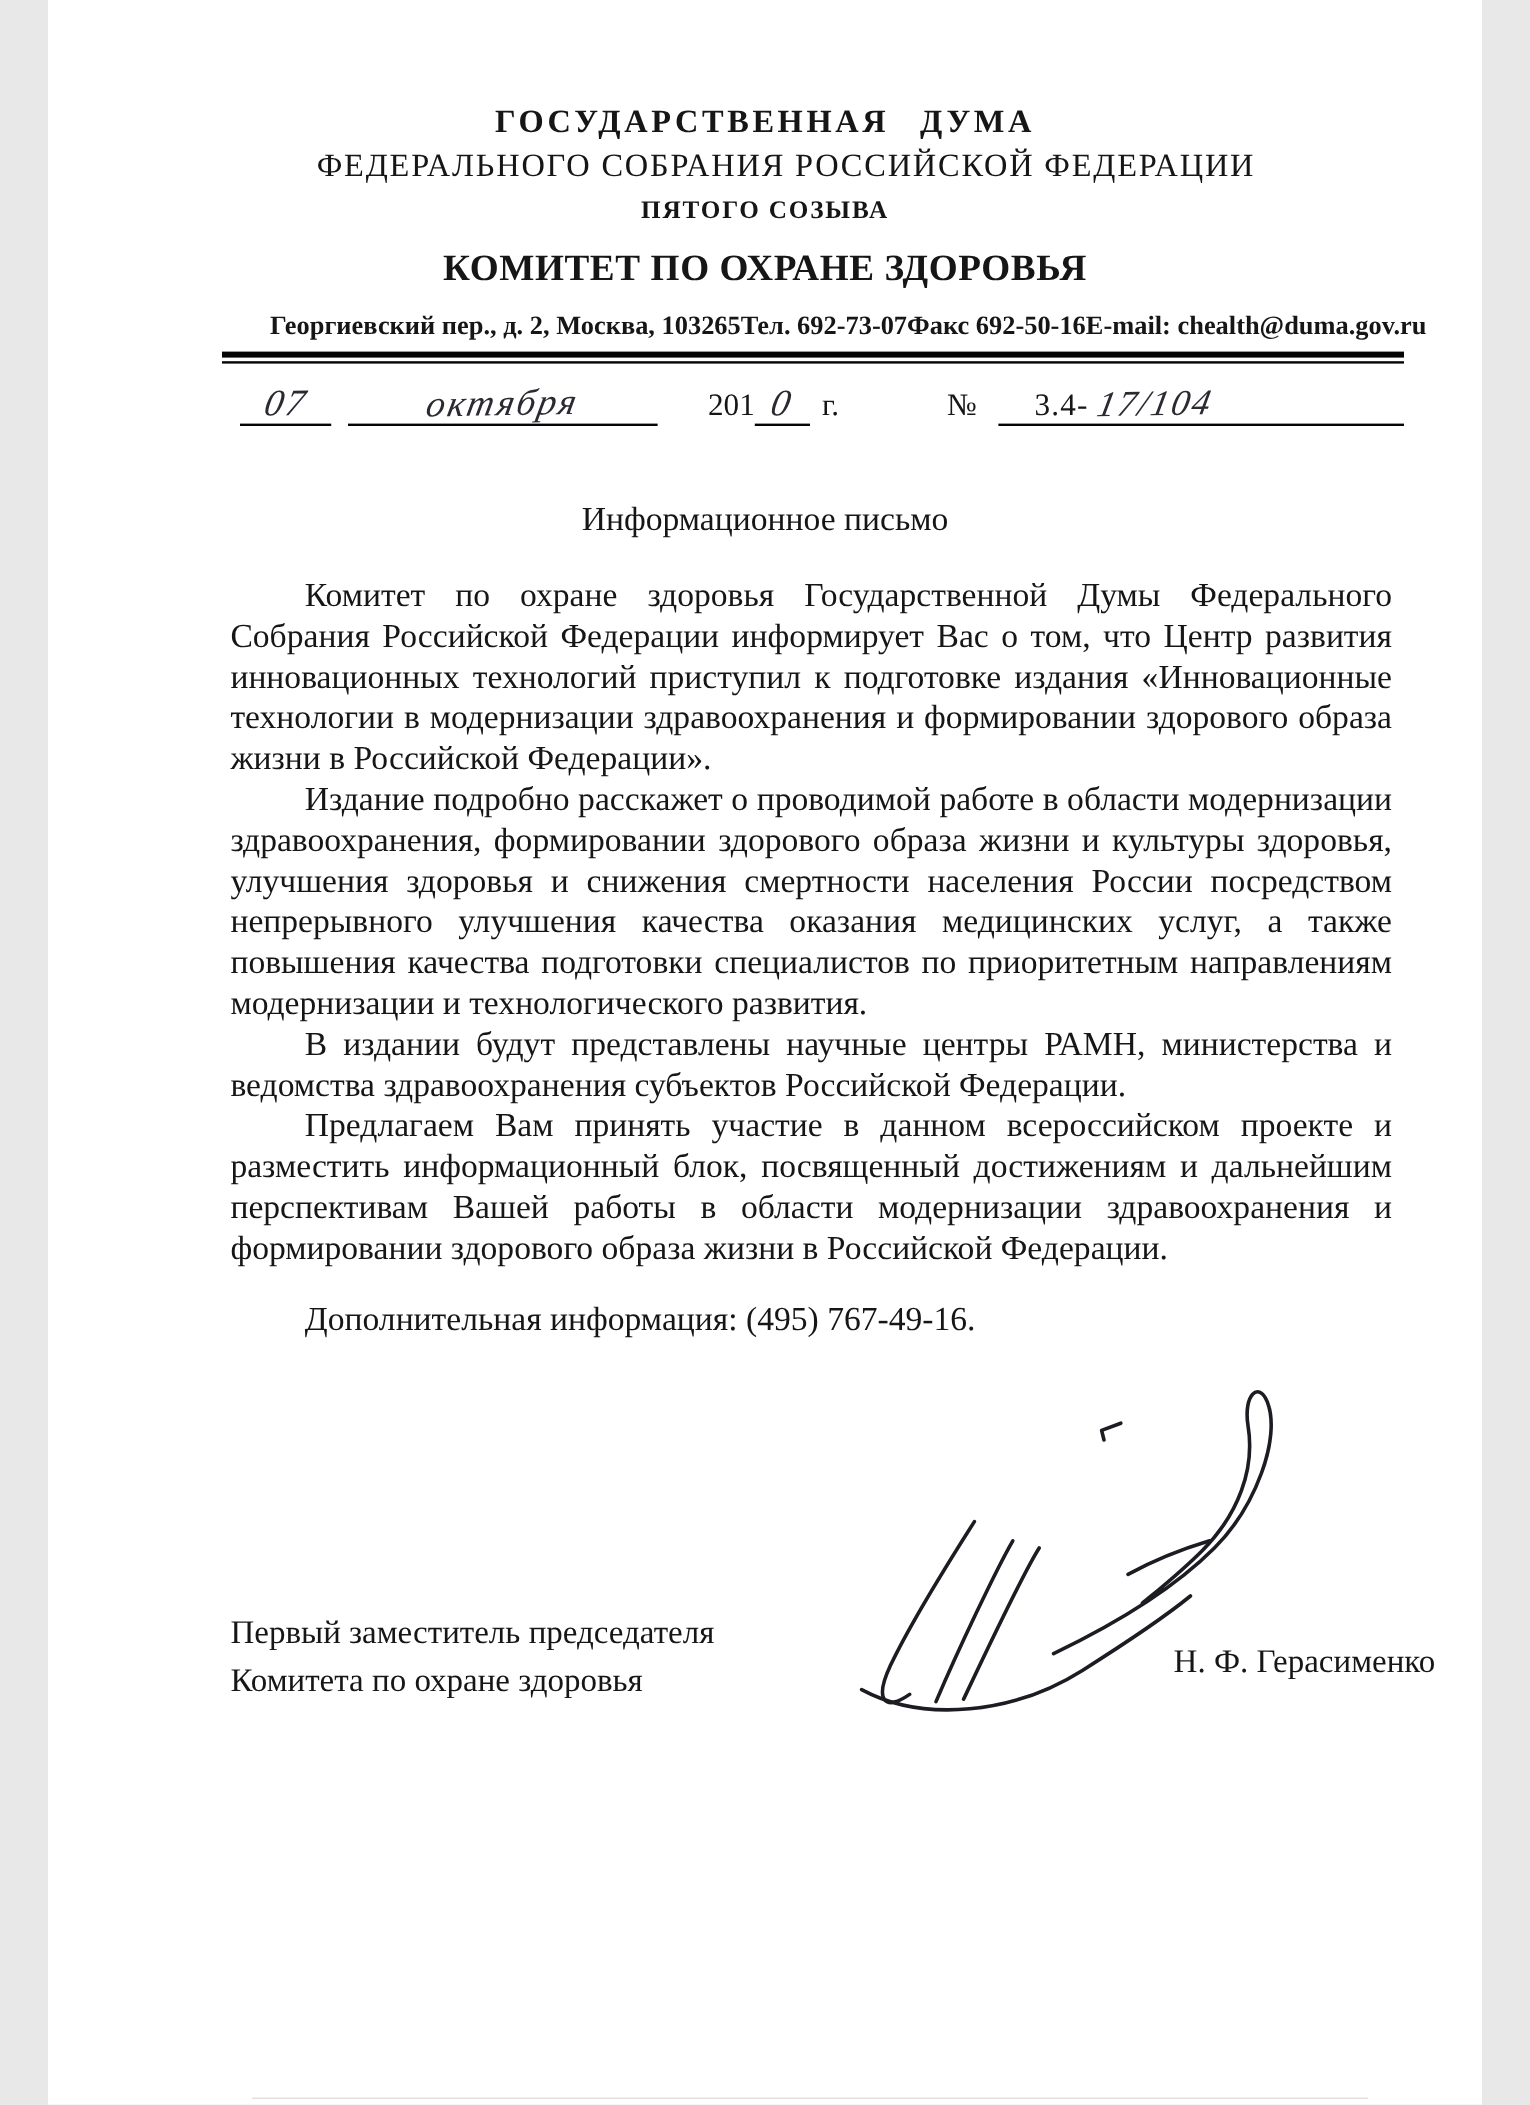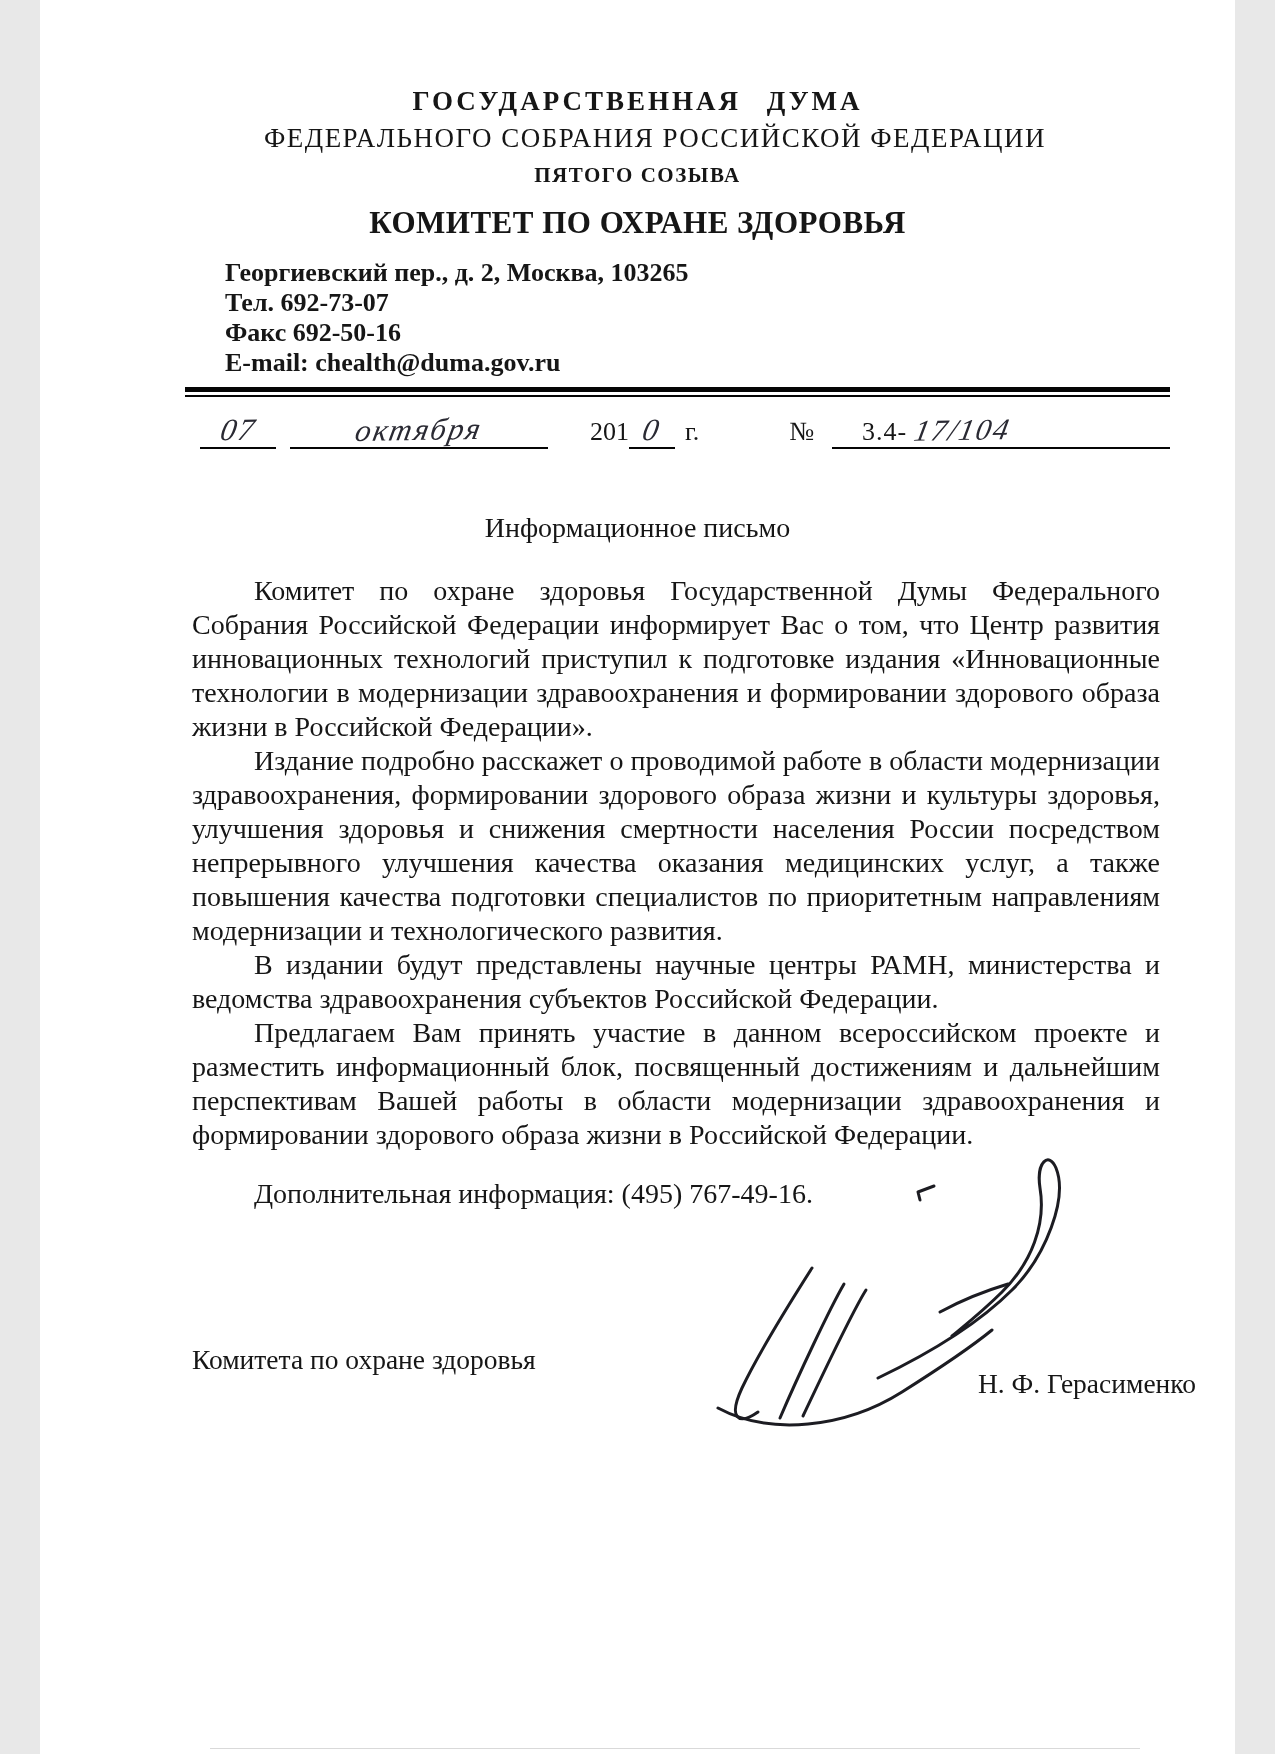--- a/index.html
+++ b/index.html
@@ -24,21 +24,21 @@
   }
   .convocation {
     font-size: 21px; letter-spacing: 1.5px; margin-top: 9px; font-weight: 600;
   }
   .committee {
     font-size: 31px; font-weight: bold; margin-top: 17px; letter-spacing: .5px;
   }
   .contacts {
     display: flex; justify-content: space-between; align-items: baseline;
     margin: 17px 70px 0 185px;
-    font-weight: bold; font-size: 26px; white-space: nowrap; flex-direction: column;
+    font-weight: bold; font-size: 22px; white-space: nowrap;
   }
   .double-rule {
     margin: 9px 65px 0 145px;
     height: 3px;
     border-top: 5px solid #050505;
     border-bottom: 2px solid #050505;
   }
   
   .ref-row {
     display: flex; justify-content: space-between; align-items: flex-end;
@@ -137,20 +137,21 @@
   <div class="letter-body">
     <p>Комитет по охране здоровья Государственной Думы Федерального Собрания Российской Федерации информирует Вас о том, что Центр развития инновационных технологий приступил к подготовке издания «Инновационные технологии в модернизации здравоохранения и формировании здорового образа жизни в Российской Федерации».</p>
     <p>Издание подробно расскажет о проводимой работе в области модернизации здравоохранения, формировании здорового образа жизни и культуры здоровья, улучшения здоровья и снижения смертности населения России посредством непрерывного улучшения качества оказания медицинских услуг, а также повышения качества подготовки специалистов по приоритетным направлениям модернизации и технологического развития.</p>
     <p>В издании будут представлены научные центры РАМН, министерства и ведомства здравоохранения субъектов Российской Федерации.</p>
     <p>Предлагаем Вам принять участие в данном всероссийском проекте и разместить информационный блок, посвященный достижениям и дальнейшим перспективам Вашей работы в области модернизации здравоохранения и формировании здорового образа жизни в Российской Федерации.</p>
   </div>
 
   <div class="contact-info">Дополнительная информация: (495) 767-49-16.</div>
 
   <div class="sig-left">
+    <div>Первый заместитель председателя</div>
     <div>Комитета по охране здоровья</div>
   </div>
 
   <svg class="sig-svg" width="440" height="300" viewBox="0 0 440 300" aria-hidden="true">
     <g fill="none" stroke="#1c1c22" stroke-width="3" stroke-linecap="round">
 
       <path d="M278 52 l16 -6 m-16 6 l2 8"></path>
 
       <path d="M118 272 C 98 286, 88 278, 102 248 C 120 210, 158 150, 172 128"></path>
       <path d="M140 278 C 158 236, 190 168, 204 144"></path>

